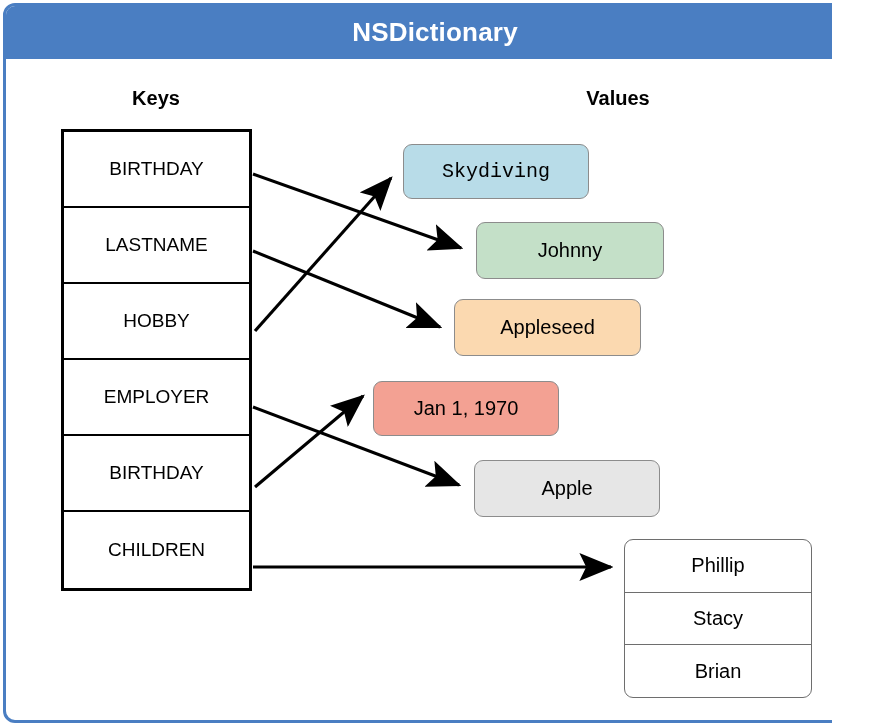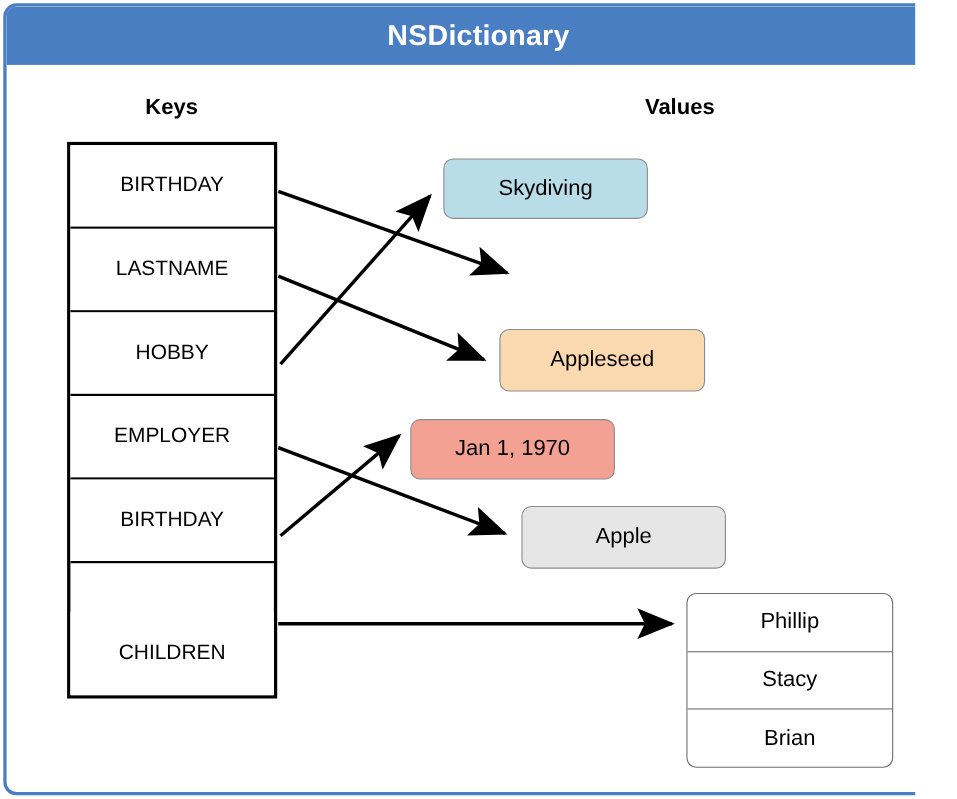--- a/index.html
+++ b/index.html
@@ -71,21 +71,21 @@
   }
   .key-row {
     height: 76px;
     box-sizing: border-box;
     border-bottom: 2.5px solid #000000;
     display: flex;
     align-items: center;
     justify-content: center;
     background: #ffffff;
   }
-  .key-row:last-child { border-bottom: none; margin-top: 44px; }
+  .key-row:last-child { border-bottom: none; }
   .key-row span {
     font-size: 19px;
     color: #000000;
     white-space: nowrap;
   }
 
   
   .value-pill {
     position: absolute;
     box-sizing: border-box;
@@ -166,24 +166,27 @@
         <span>EMPLOYER</span>
       </div>
       <div class="key-row">
         <span>BIRTHDAY</span>
       </div>
       <div class="key-row">
         <span>CHILDREN</span>
       </div>
     </div>
 
-    <div class="value-pill" id="pill-skydiving" style="left: 397px; top: 138px; width: 186px; height: 55px; background-color: rgb(184, 220, 232); border-color: rgb(140, 140, 140);">
+    <div class="value-pill" id="pill-skydiving" style="left: 397px; top: 138px; width: 186px; height: 55px; background-color: rgb(184, 220, 232); border-color: rgb(140, 140, 140); font-family: Liberation Mono, monospace;">
       <span>Skydiving</span>
     </div>
 
+    <div class="value-pill" id="pill-johnny" style="left: 470px; top: 216px; width: 188px; height: 57px; background-color: rgb(196, 224, 200); border-color: rgb(140, 140, 140);">
+      <span>Johnny</span>
+    </div>
 
     <div class="value-pill" id="pill-appleseed" style="left: 448px; top: 293px; width: 187px; height: 57px; background-color: rgb(251, 217, 176); border-color: rgb(140, 140, 140);">
       <span>Appleseed</span>
     </div>
 
     <div class="value-pill" id="pill-birthday" style="left: 367px; top: 375px; width: 186px; height: 55px; background-color: rgb(243, 161, 147); border-color: rgb(140, 140, 140);">
       <span>Jan 1, 1970</span>
     </div>
 
     <div class="value-pill" id="pill-apple" style="left: 468px; top: 454px; width: 186px; height: 57px; background-color: rgb(230, 230, 230); border-color: rgb(140, 140, 140); align-items: center;">

